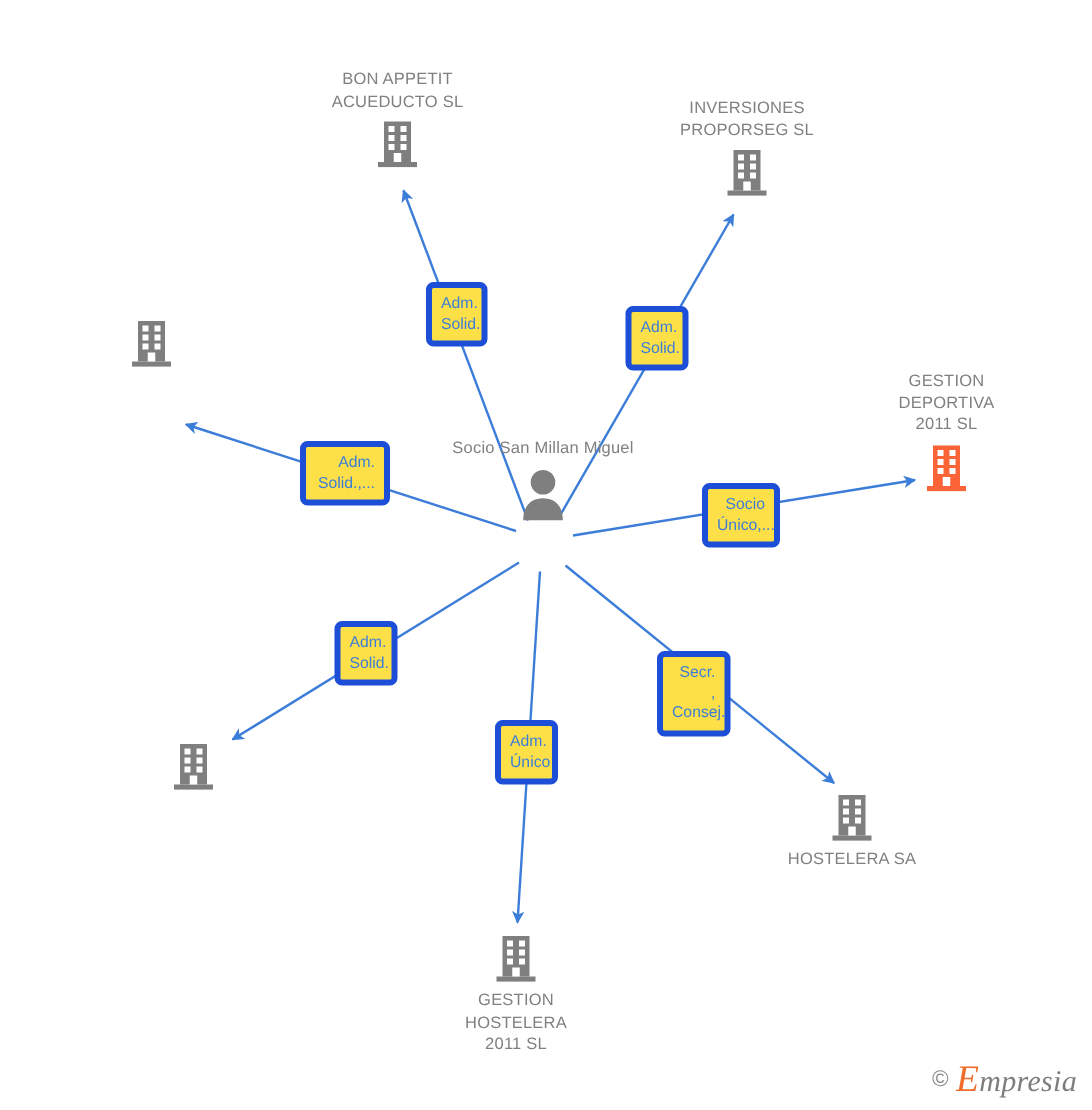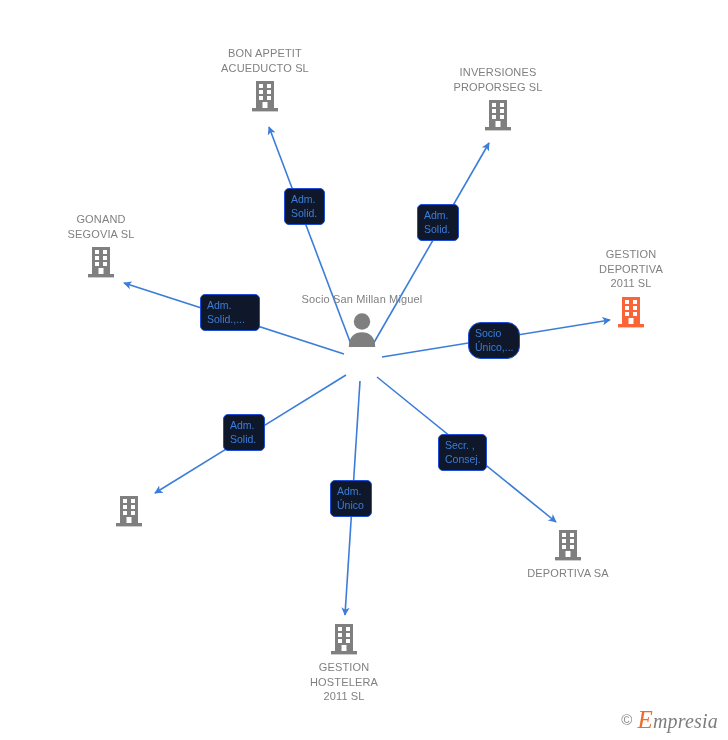--- a/index.html
+++ b/index.html
@@ -48,27 +48,27 @@
   .node.label-top .node-label { margin-bottom: 4px; }
   .node.label-bottom .node-label { margin-top: 4px; }
 
   
   .glyph-svg { display: inline-block; vertical-align: top; }
 
   
   .edge-label {
     position: absolute;
     z-index: 4;
-    background: #0f172a;
-    border: 1px solid #1d4ed8;
+    background: #fde047;
+    border: 4px solid #1d4ed8;
     border-radius: 5px;
     color: #3b7dd8;
     font-size: 10.5px;
     line-height: 13.5px;
-    text-align: left;
+    text-align: right;
     padding: 4px 6px 4px 6px;
     white-space: pre-line;
     box-sizing: border-box;
     font-family: "Liberation Sans", sans-serif;
   }
 
   
   #watermark {
     position: absolute;
     right: 10px;
@@ -170,22 +170,20 @@
             <rect x="16" y="11" width="4" height="4"></rect>
           <rect x="8" y="17" width="4" height="4"></rect>
             <rect x="16" y="17" width="4" height="4"></rect>
           <rect x="11.5" y="23" width="5" height="6"></rect>
         </g>
       </svg>
     </div>
   </div>
 
   <div class="node label-top" style="left:101px; top:212px;">
-    <div class="node-label">GONAND
-SEGOVIA SL</div>
     <div class="node-glyph">
       <svg class="glyph-svg" width="28" height="34" viewBox="0 0 28 34" xmlns="http://www.w3.org/2000/svg">
         <rect x="5" y="2" width="18" height="27" fill="#7f7f7f"></rect>
         <rect x="1" y="29" width="26" height="3.4" fill="#7f7f7f"></rect>
         <g fill="#ffffff">
           <rect x="8" y="5" width="4" height="4"></rect>
             <rect x="16" y="5" width="4" height="4"></rect>
           <rect x="8" y="11" width="4" height="4"></rect>
             <rect x="16" y="11" width="4" height="4"></rect>
           <rect x="8" y="17" width="4" height="4"></rect>
@@ -244,21 +242,21 @@
           <rect x="8" y="5" width="4" height="4"></rect>
             <rect x="16" y="5" width="4" height="4"></rect>
           <rect x="8" y="11" width="4" height="4"></rect>
             <rect x="16" y="11" width="4" height="4"></rect>
           <rect x="8" y="17" width="4" height="4"></rect>
             <rect x="16" y="17" width="4" height="4"></rect>
           <rect x="11.5" y="23" width="5" height="6"></rect>
         </g>
       </svg>
     </div>
-    <div class="node-label">DEPORTIVA SA</div>
+    <div class="node-label">HOSTELERA SA</div>
   </div>
 
   <div class="node label-bottom" style="left:344px; top:622px;">
     <div class="node-glyph">
       <svg class="glyph-svg" width="28" height="34" viewBox="0 0 28 34" xmlns="http://www.w3.org/2000/svg">
         <rect x="5" y="2" width="18" height="27" fill="#7f7f7f"></rect>
         <rect x="1" y="29" width="26" height="3.4" fill="#7f7f7f"></rect>
         <g fill="#ffffff">
           <rect x="8" y="5" width="4" height="4"></rect>
             <rect x="16" y="5" width="4" height="4"></rect>
@@ -277,21 +275,21 @@
 
   <div class="edge-label" style="left:284px; top:188px; width:41px;">Adm.
 Solid.</div>
 
   <div class="edge-label" style="left:417px; top:204px; width:42px;">Adm.
 Solid.</div>
 
   <div class="edge-label" style="left:200px; top:294px; width:60px;">Adm.
 Solid.,...</div>
 
-  <div class="edge-label" style="left:468px; top:322px; width:52px;border-radius:13px;">Socio
+  <div class="edge-label" style="left:468px; top:322px; width:52px;">Socio
 Único,...</div>
 
   <div class="edge-label" style="left:223px; top:414px; width:42px;">Adm.
 Solid.</div>
 
   <div class="edge-label" style="left:438px; top:434px; width:49px;">Secr. ,
 Consej.</div>
 
   <div class="edge-label" style="left:330px; top:480px; width:42px;">Adm.
 Único</div>

